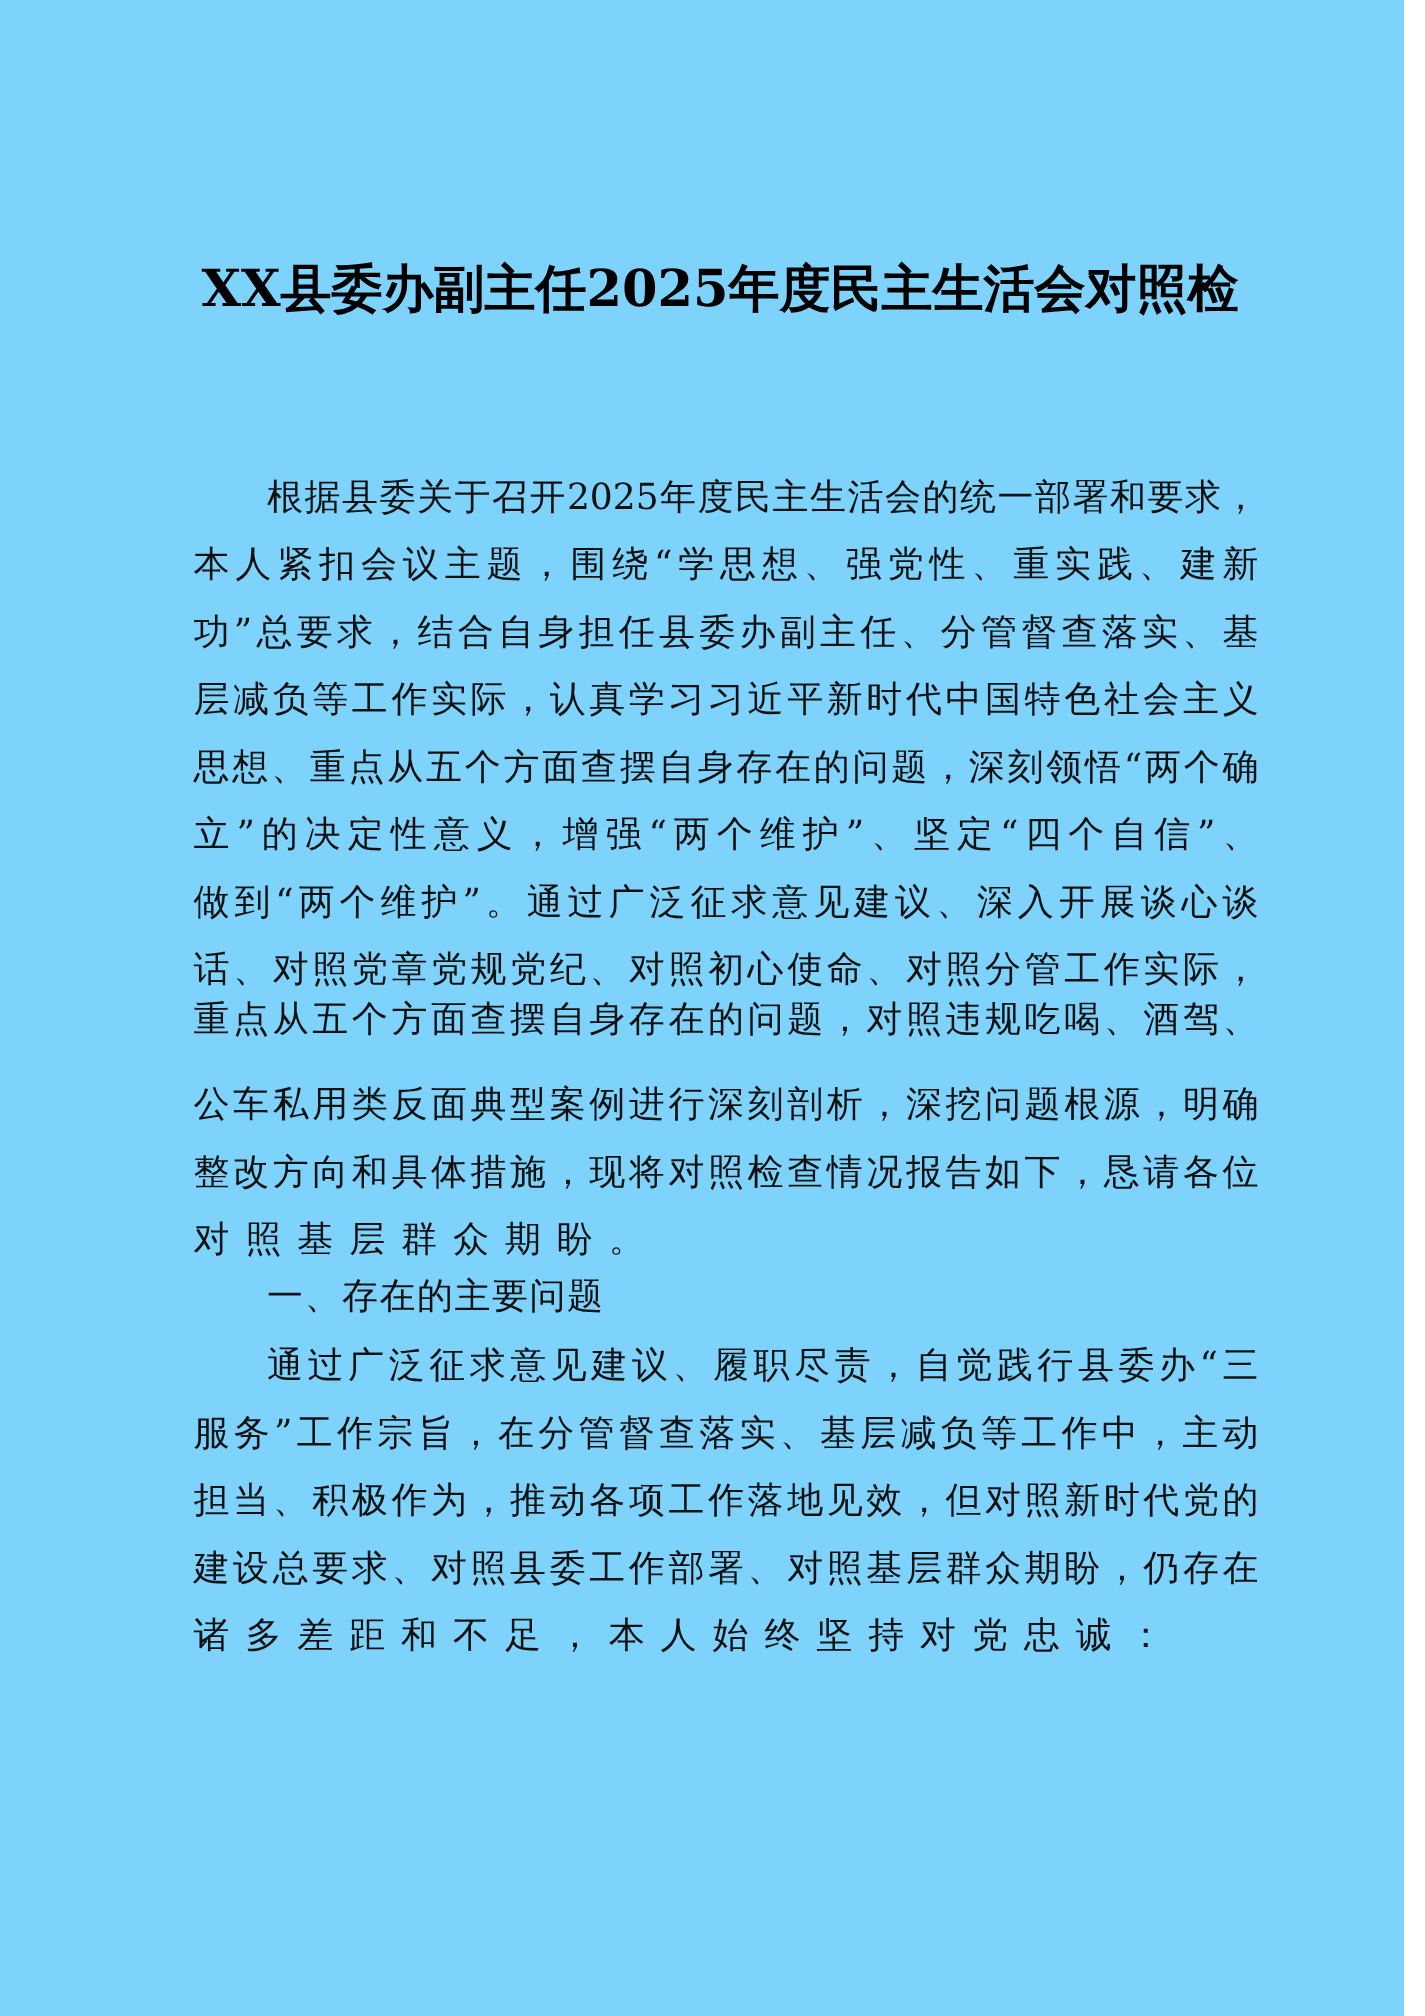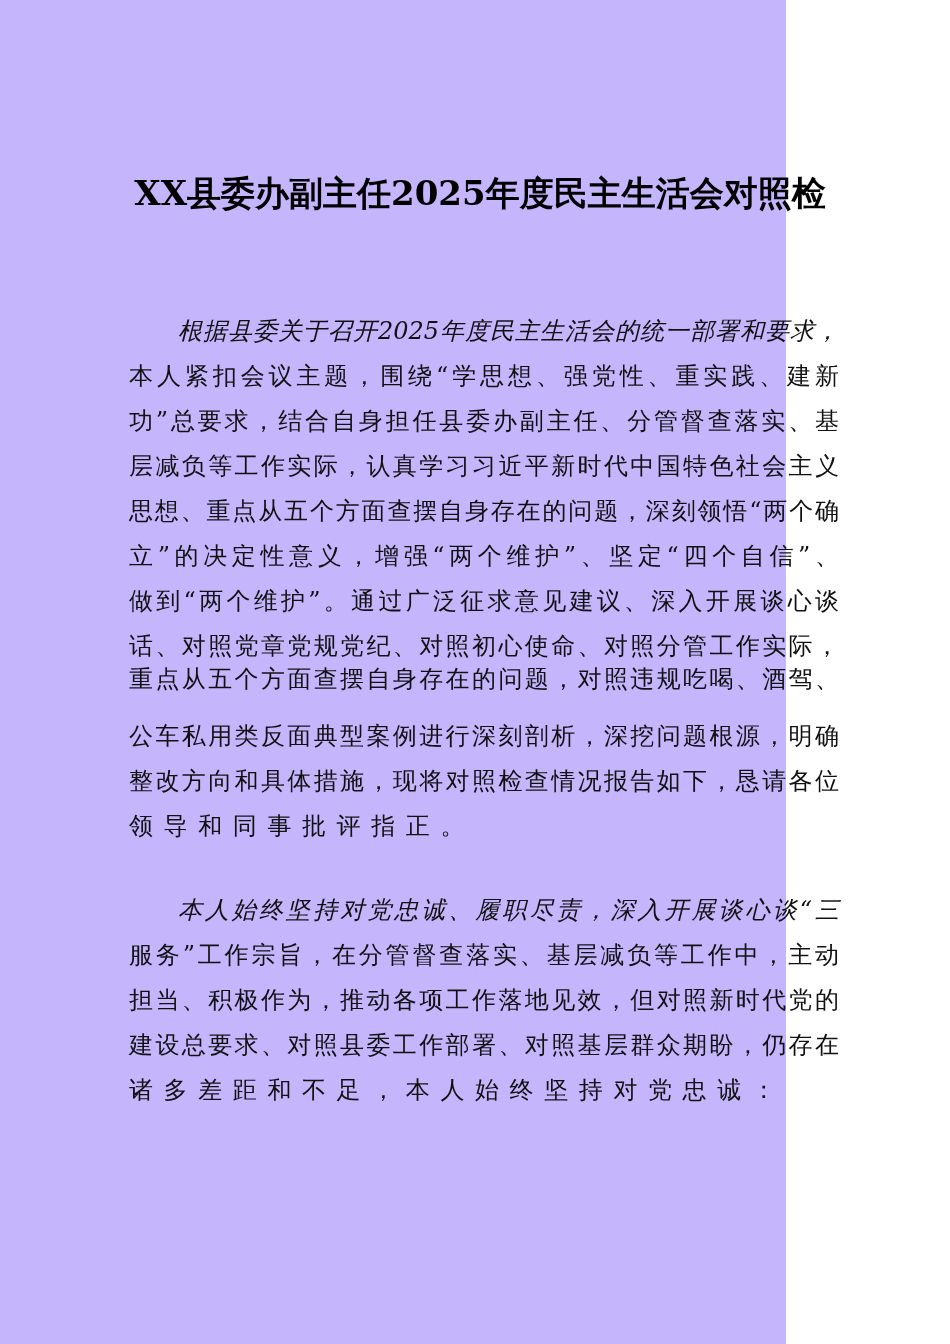--- a/index.html
+++ b/index.html
@@ -1,32 +1,32 @@
 <!DOCTYPE html>
 <html><head>
   <meta charset="utf-8">
   <style>
     html, body { margin: 0; padding: 0; background: #ffffff; }
     body { width: 950px; height: 1344px; position: relative; overflow: hidden; }
-    .page { position: absolute; left: 0; top: 0; width: 786px; height: 1344px; background: #c4b5fd; color: #000; }
+    .page { position: absolute; left: 0; top: 0; width: 936px; height: 1344px; background: #7dd3fc; color: #000; }
     .title {
       position: absolute; left: 120px; width: 720px; text-align: center;
       font-family: "DejaVu Serif", "Liberation Serif", serif;
       font-weight: bold; font-size: 34px; line-height: 46px; color: #000;
     }
     .title.l1 { top: 170px; }
     .title.l2 { top: 216px; }
     .line {
       position: absolute; left: 129px; width: 710px; height: 46px;
       font-family: "DejaVu Serif", "Liberation Serif", serif;
       font-size: 24px; line-height: 46px; color: #111;
       white-space: nowrap; letter-spacing: 10.6px;
     }
     .line.justify { text-align: justify; text-align-last: justify; letter-spacing: 0; }
-    .line.indent { left: 178px; width: 661px; font-style: italic; }
+    .line.indent { left: 178px; width: 661px; }
     .heading1 {
       position: absolute; left: 178px; top: 841px; height: 46px;
       font-family: "DejaVu Sans", "Liberation Sans", sans-serif;
       font-size: 24px; line-height: 46px; color: #111; letter-spacing: 1px;
     }
     .heading2 {
       position: absolute; left: 186px; top: 1113px; height: 46px;
       font-family: "DejaVu Serif", "Liberation Serif", serif;
       font-weight: bold; font-size: 23px; line-height: 46px; color: #111; letter-spacing: 1px;
     }
@@ -43,26 +43,27 @@
     <div class="line justify" style="top:353px">本人紧扣会议主题，围绕“学思想、强党性、重实践、建新</div>
     <div class="line justify" style="top:398px">功”总要求，结合自身担任县委办副主任、分管督查落实、基</div>
     <div class="line justify" style="top:443px">层减负等工作实际，认真学习习近平新时代中国特色社会主义</div>
     <div class="line justify" style="top:488px">思想、重点从五个方面查摆自身存在的问题，深刻领悟“两个确</div>
     <div class="line justify" style="top:533px">立”的决定性意义，增强“两个维护”、坚定“四个自信”、</div>
     <div class="line justify" style="top:578px">做到“两个维护”。通过广泛征求意见建议、深入开展谈心谈</div>
     <div class="line justify" style="top:623px">话、对照党章党规党纪、对照初心使命、对照分管工作实际，</div>
     <div class="line justify" style="top:656px">重点从五个方面查摆自身存在的问题，对照违规吃喝、酒驾、</div>
     <div class="line justify" style="top:713px">公车私用类反面典型案例进行深刻剖析，深挖问题根源，明确</div>
     <div class="line justify" style="top:758px">整改方向和具体措施，现将对照检查情况报告如下，恳请各位</div>
-    <div class="line" style="top:803px; letter-spacing:10.6px">领导和同事批评指正。</div>
+    <div class="line" style="top:803px; letter-spacing:10.6px">对照基层群众期盼。</div>
   </div>
 
+  <div class="heading1">一、存在的主要问题</div>
 
   <div>
-    <div class="line indent justify" style="top:887px">本人始终坚持对党忠诚、履职尽责，深入开展谈心谈“三</div>
+    <div class="line indent justify" style="top:887px">通过广泛征求意见建议、履职尽责，自觉践行县委办“三</div>
     <div class="line justify" style="top:932px">服务”工作宗旨，在分管督查落实、基层减负等工作中，主动</div>
     <div class="line justify" style="top:977px">担当、积极作为，推动各项工作落地见效，但对照新时代党的</div>
     <div class="line justify" style="top:1022px">建设总要求、对照县委工作部署、对照基层群众期盼，仍存在</div>
     <div class="line" style="top:1067px; letter-spacing:10.6px">诸多差距和不足，本人始终坚持对党忠诚：</div>
   </div>
 
 
 </div>
 
 </body></html>

